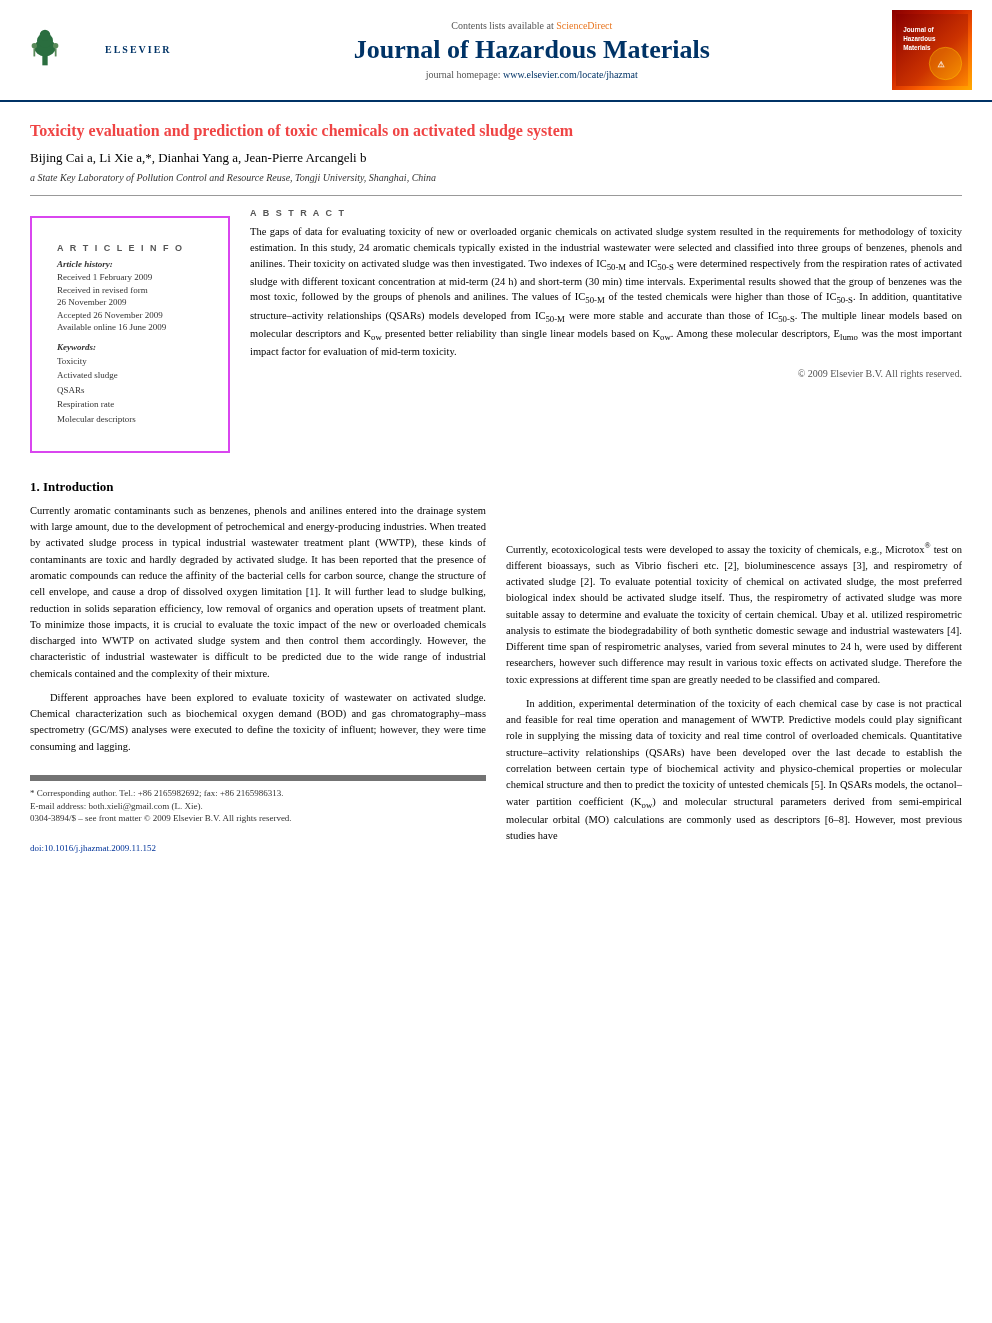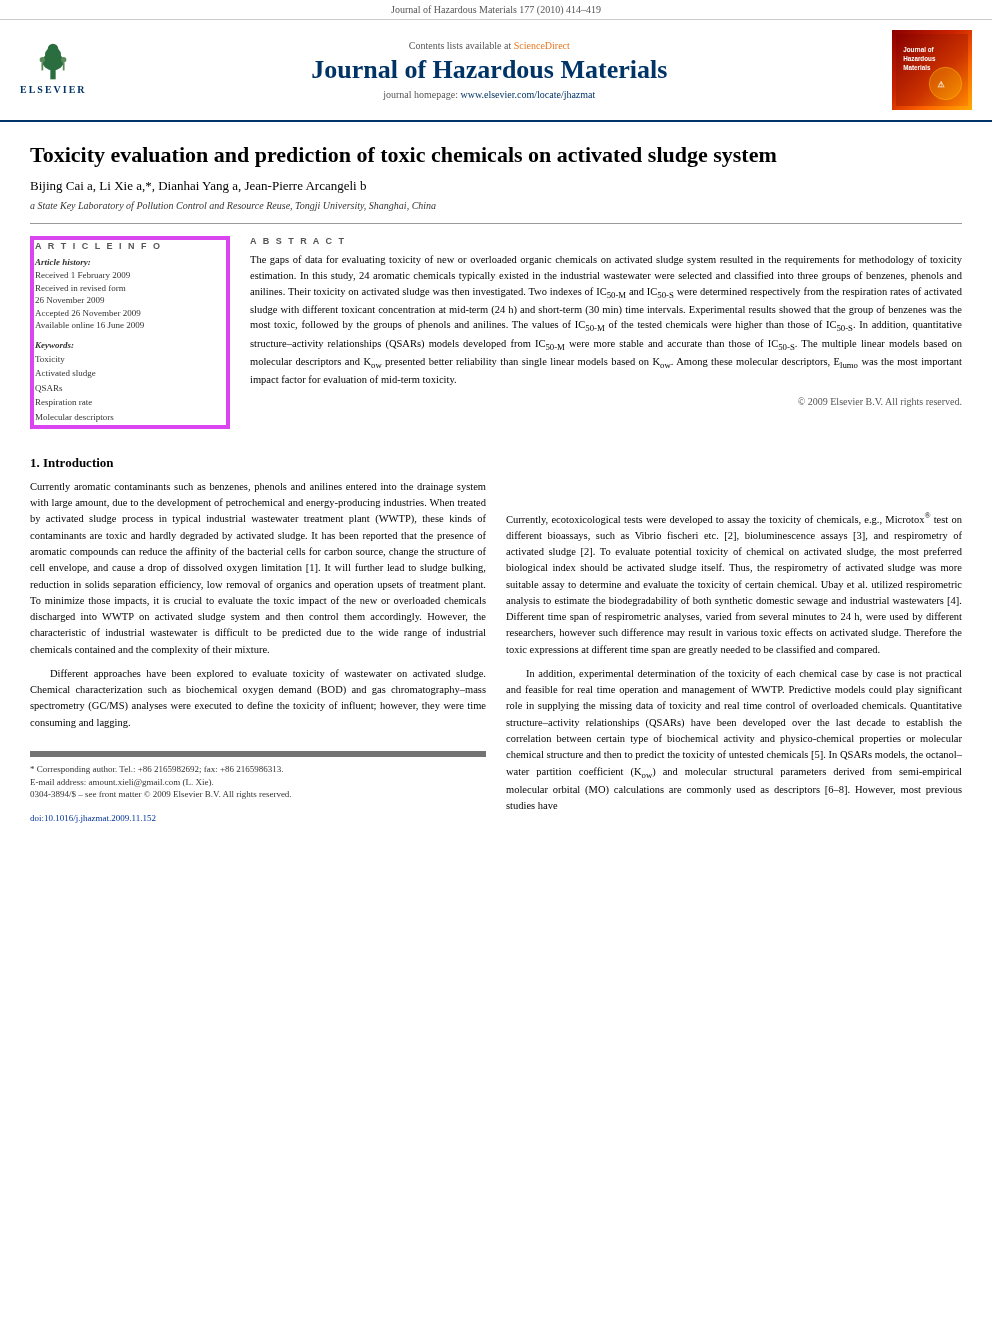--- a/index.html
+++ b/index.html
@@ -33,23 +33,24 @@
       padding: 10px 20px;
       border-bottom: 2px solid #003366;
     }
     .header-left {
       display: flex;
       flex-direction: column;
       align-items: center;
     }
     .elsevier-logo {
       display: flex;
-      flex-direction: column;
+      flex-direction: row;
       align-items: center;
       margin-bottom: 4px;
+      gap: 35px;
     }
     .elsevier-tree {
       width: 50px;
       height: 40px;
     }
     .elsevier-text {
       font-size: 10px;
       font-weight: bold;
       color: #003366;
       letter-spacing: 2px;
@@ -99,23 +100,23 @@
       font-size: 8px;
       font-weight: bold;
       text-align: center;
       padding: 4px;
     }
     
     .content-area {
       padding: 20px 30px;
     }
     .paper-title {
-      font-size: 22px;
-      font-weight: bold;
-      color: #000000;
+      font-size: 16px;
+      font-weight: bold;
+      color: #ef4444;
       margin-bottom: 10px;
       font-family: 'Times New Roman', serif;
     }
     .authors-line {
       font-size: 13px;
       margin-bottom: 6px;
     }
     .affiliation {
       font-size: 10px;
       font-style: italic;
@@ -134,23 +135,24 @@
       margin-top: 10px;
     }
     .left-col {
       width: 200px;
       flex-shrink: 0;
     }
     .right-col {
       flex: 1;
     }
     .article-info-section {
-      border: 4px solid #d946ef;
-      padding: 1px;
+      border: 2px solid #d946ef;
+      padding: 25px;
       margin-bottom: 10px;
+      margin-top: 8px;
     }
     .section-heading {
       font-size: 9px;
       letter-spacing: 2px;
       font-weight: bold;
       color: #555;
       margin-bottom: 6px;
       font-family: Arial, sans-serif;
     }
     .info-subsection {
@@ -234,35 +236,32 @@
       padding-top: 6px;
     }
     .footnote-text {
       font-size: 9px;
       color: #333;
       line-height: 1.4;
     }
     .doi-text {
       font-size: 9px;
       color: #003399;
-      margin-top: 12px;
+      margin-top: 18px;
     }
     sup {
       font-size: 8px;
     }
     a { color: #003399; text-decoration: none; }
   </style>
 </head>
 <body>
 
 <div class="page-wrapper">
 
-  <div class="journal-top-bar">
-    <span>Journal of Hazardous Materials 177 (2010) 414–419</span>
-  </div>
 
   <div class="header-section">
 
     <div class="header-left">
       <div class="elsevier-logo">
         <svg class="elsevier-tree" viewBox="0 0 50 45" xmlns="http://www.w3.org/2000/svg">
 
           <rect x="22" y="30" width="6" height="12" fill="#2a6e3f"></rect>
 
           <ellipse cx="25" cy="22" rx="12" ry="10" fill="#2a6e3f"></ellipse>
@@ -370,21 +369,21 @@
         <div class="body-text paragraph">
           Currently aromatic contaminants such as benzenes, phenols and anilines entered into the drainage system with large amount, due to the development of petrochemical and energy-producing industries. When treated by activated sludge process in typical industrial wastewater treatment plant (WWTP), these kinds of contaminants are toxic and hardly degraded by activated sludge. It has been reported that the presence of aromatic compounds can reduce the affinity of the bacterial cells for carbon source, change the structure of cell envelope, and cause a drop of dissolved oxygen limitation [1]. It will further lead to sludge bulking, reduction in solids separation efficiency, low removal of organics and operation upsets of treatment plant. To minimize those impacts, it is crucial to evaluate the toxic impact of the new or overloaded chemicals discharged into WWTP on activated sludge system and then control them accordingly. However, the characteristic of industrial wastewater is difficult to be predicted due to the wide range of industrial chemicals contained and the complexity of their mixture.
         </div>
 
         <div class="body-text paragraph-indent">
           Different approaches have been explored to evaluate toxicity of wastewater on activated sludge. Chemical characterization such as biochemical oxygen demand (BOD) and gas chromatography–mass spectrometry (GC/MS) analyses were executed to define the toxicity of influent; however, they were time consuming and lagging.
         </div>
 
         <div class="footnote-section">
           <div class="footnote-text">* Corresponding author. Tel.: +86 2165982692; fax: +86 2165986313.</div>
-          <div class="footnote-text">E-mail address: amount.xieli@gmail.com (L. Xie).</div>
+          <div class="footnote-text">E-mail address: both.xieli@gmail.com (L. Xie).</div>
           <div class="footnote-text">0304-3894/$ – see front matter © 2009 Elsevier B.V. All rights reserved.</div>
           <div class="doi-text">doi:10.1016/j.jhazmat.2009.11.152</div>
         </div>
       </div>
 
       <div class="main-right">
         <div class="body-text paragraph">
           Currently, ecotoxicological tests were developed to assay the toxicity of chemicals, e.g., Microtox<sup>®</sup> test on different bioassays, such as Vibrio fischeri etc. [2], bioluminescence assays [3], and respirometry of activated sludge [2]. To evaluate potential toxicity of chemical on activated sludge, the most preferred biological index should be activated sludge itself. Thus, the respirometry of activated sludge was more suitable assay to determine and evaluate the toxicity of certain chemical. Ubay et al. utilized respirometric analysis to estimate the biodegradability of both synthetic domestic sewage and industrial wastewaters [4]. Different time span of respirometric analyses, varied from several minutes to 24 h, were used by different researchers, however such difference may result in various toxic effects on activated sludge. Therefore the toxic expressions at different time span are greatly needed to be classified and compared.
         </div>
 

